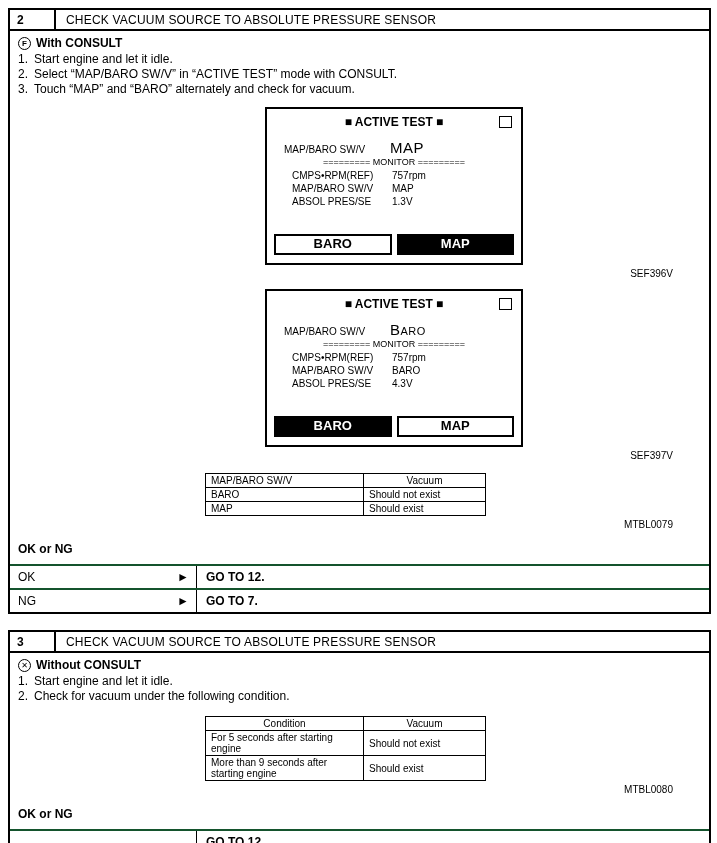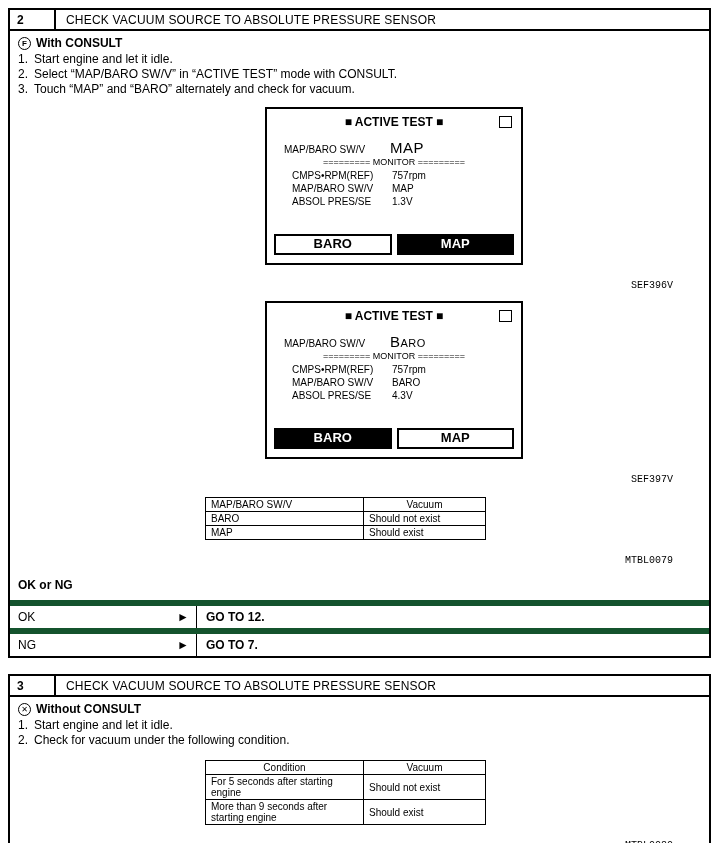--- a/index.html
+++ b/index.html
@@ -20,29 +20,29 @@
   .param-row{display:flex;align-items:baseline;margin-top:9px;padding-left:10px;font-size:10px;}
   .param-label{flex:0 0 106px;width:106px;}
   .param-value{font-size:15px;letter-spacing:.5px;}
   .small-caps{font-variant:small-caps;}
   .monitor-divider{text-align:center;font-size:9px;margin-top:0;line-height:13px;}
   .monitor-row{display:flex;padding-left:18px;font-size:10px;line-height:13px;}
   .monitor-label{flex:0 0 100px;width:100px;}
   .screen-buttons{display:flex;gap:5px;margin-top:26px;}
   .screen-btn{flex:1;border:2px solid #000;text-align:center;font-size:13px;font-weight:bold;line-height:16px;padding:0 0 1px;background:#fff;}
   .screen-btn.active{background:#000;color:#fff;}
-  .fig-label{text-align:right;font-size:10px;padding-right:28px;margin:15px 0 6px;font-family:Liberation Mono, monospace;}
+  .fig-label{text-align:right;font-size:10px;padding-right:28px;margin:3px 0 6px;}
   .check-table{border-collapse:collapse;margin:12px 0 0 187px;font-size:10px;}
   .check-table th,.check-table td{border:1px solid #000;padding:1px 5px;font-weight:normal;vertical-align:middle;}
   .check-table th{text-align:center;height:13px;}
   .check-table th.left{text-align:left;}
   .col-a{width:158px;min-width:158px;max-width:158px;box-sizing:border-box;}
   .col-b{width:122px;min-width:122px;box-sizing:border-box;}
   .ok-ng{font-weight:bold;font-size:12px;margin:12px 0 8px;}
-  .result-row{display:flex;border-top:6px solid #14532d;height:22px;align-items:stretch;font-size:12px;}
+  .result-row{display:flex;border-top:2px solid #14532d;height:22px;align-items:stretch;font-size:12px;}
   .result-left{flex:0 0 187px;width:187px;display:flex;align-items:center;justify-content:space-between;padding:0 7px 0 8px;border-right:1px solid #000;box-sizing:border-box;}
   .result-arrow{font-size:12px;line-height:1;}
   .result-action{display:flex;align-items:center;padding-left:9px;font-weight:bold;}
 </style>
 </head>
 <body>
 
 <div class="page">
 
   <section class="block">

